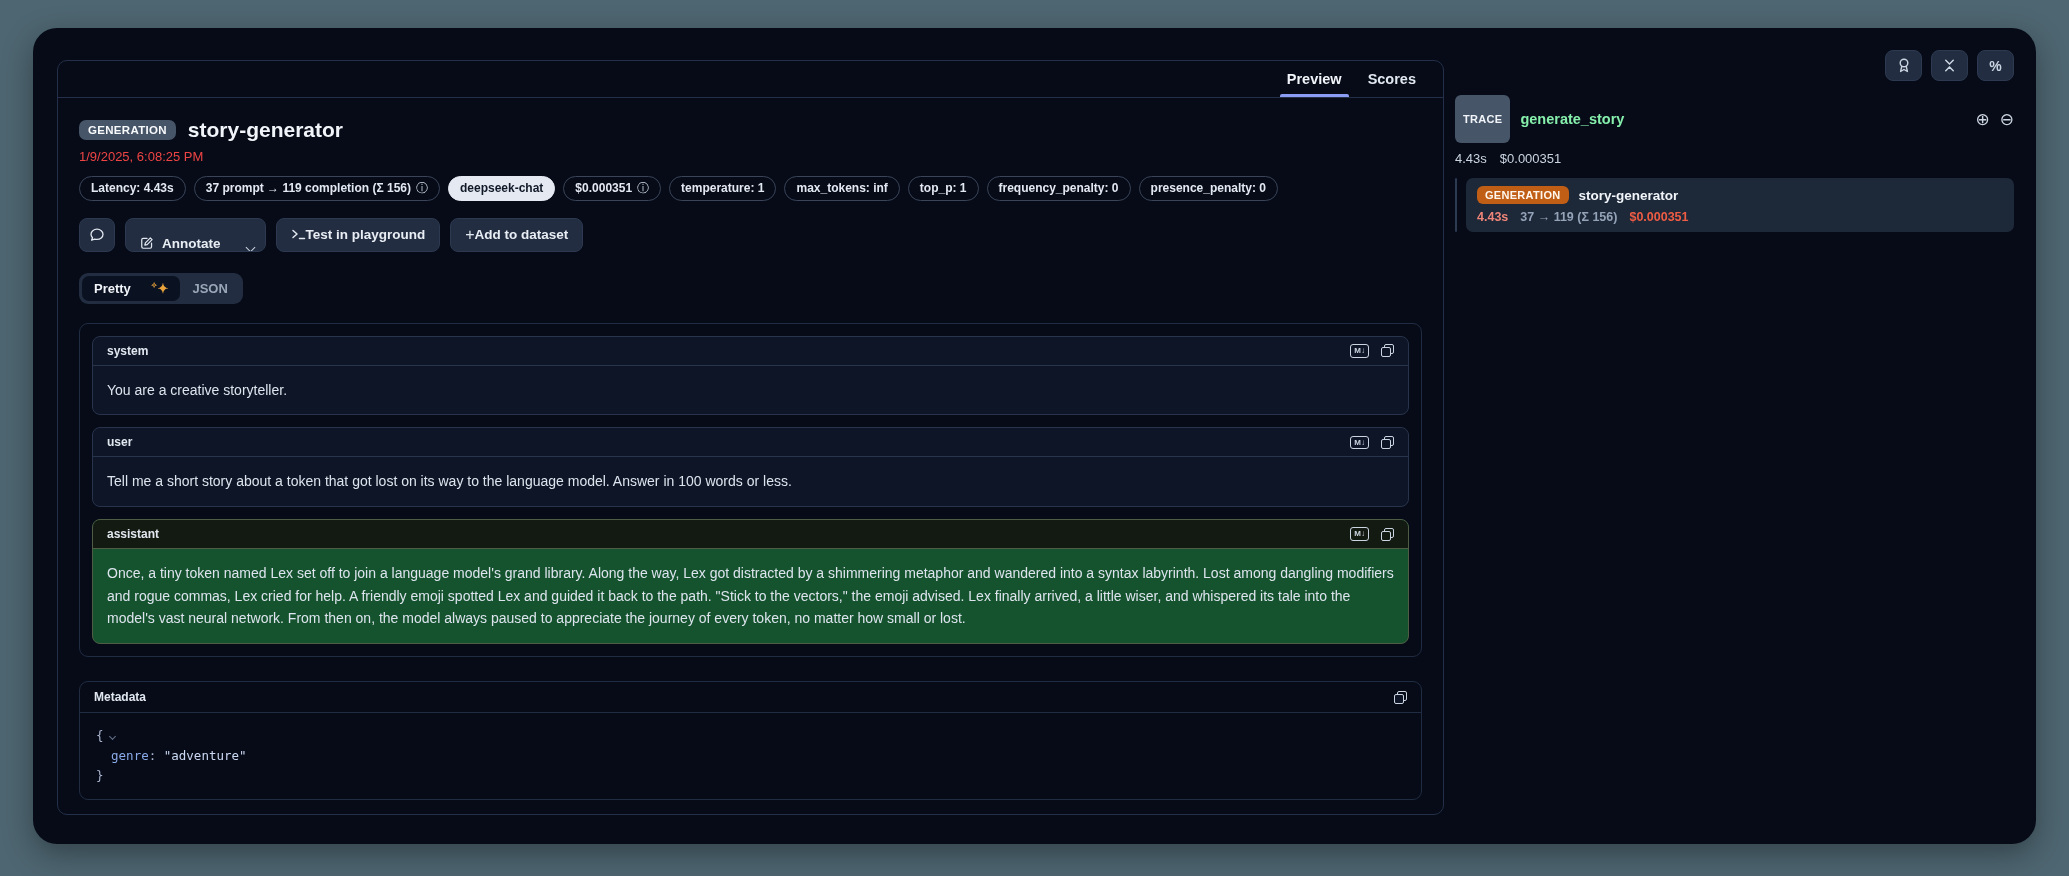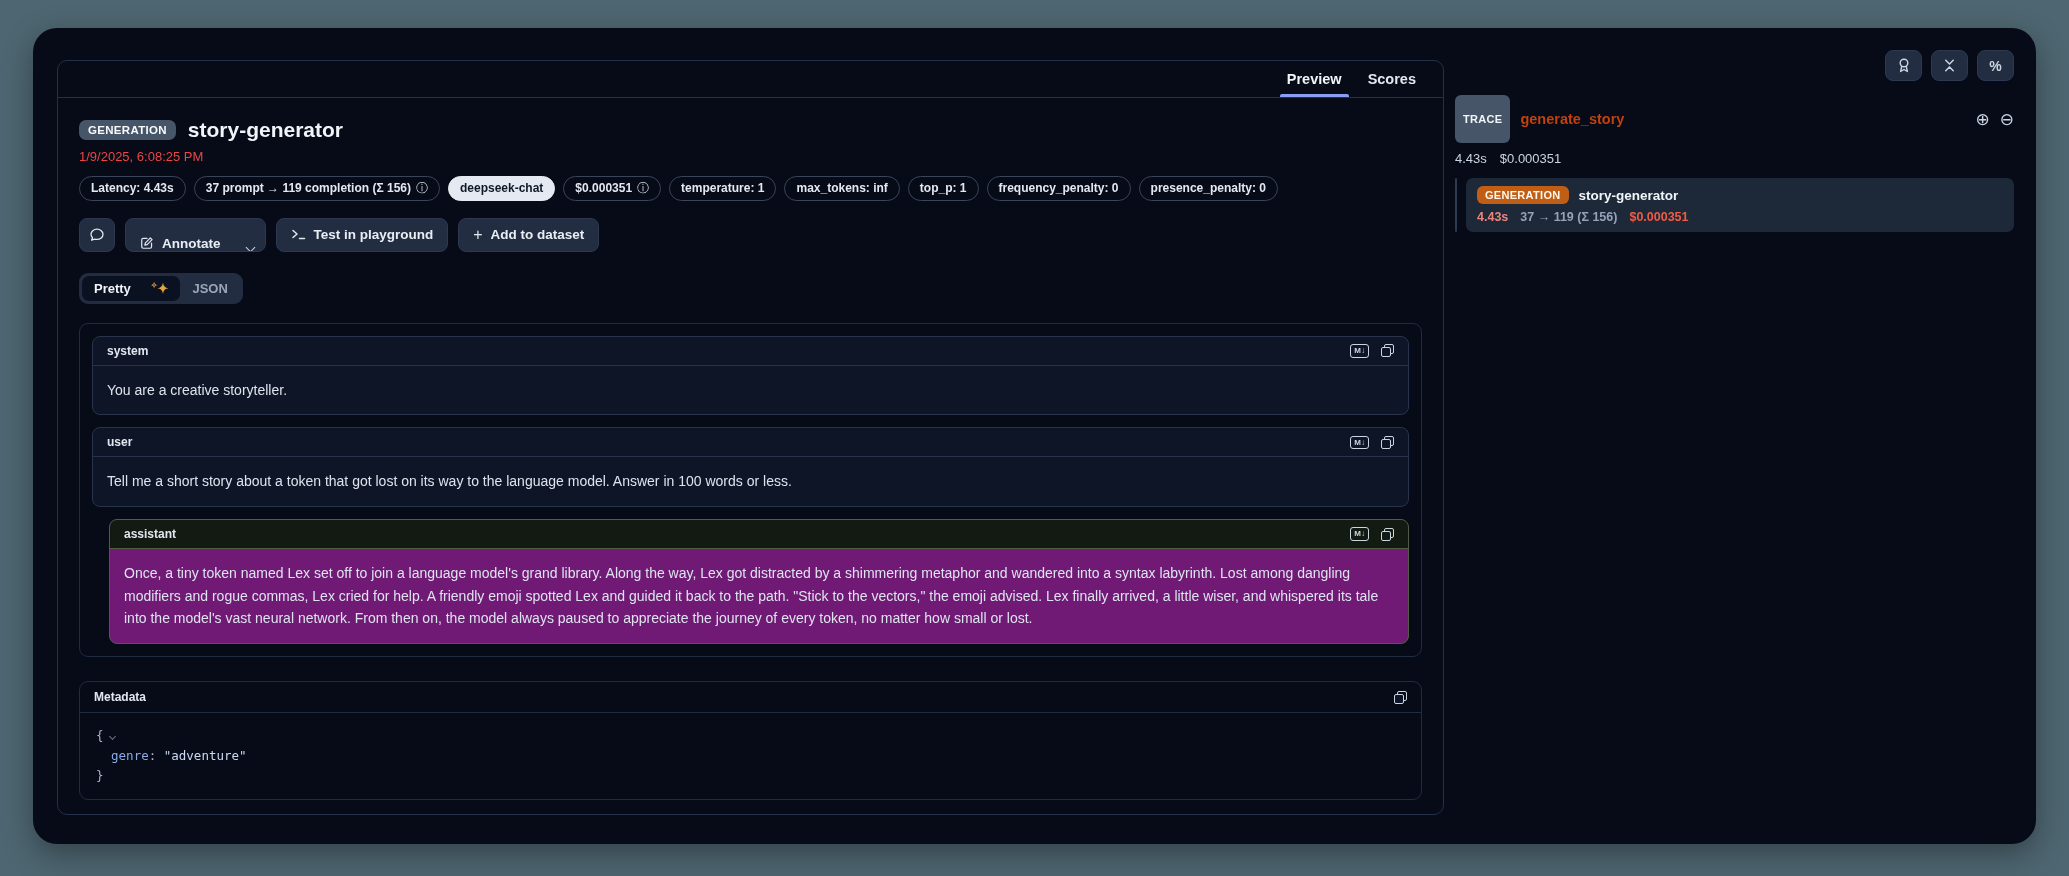--- a/index.html
+++ b/index.html
@@ -49,21 +49,21 @@
     display:inline-flex; align-items:center; gap:5px;
     border:1px solid #3a4559; border-radius:999px;
     padding:3px 11px; font-size:12px; font-weight:bold; color:#e3e9f2;
     background:transparent; line-height:1.4;
   }
   .pill.light { background:#e5eaf2; color:#111827; border-color:#e5eaf2; }
   .info-glyph { font-size:12px; color:#cbd5e1; font-weight:normal; }
 
   .btn-row { margin-top:17px; display:flex; align-items:stretch; gap:10px; height:34px; }
   .btn {
-    display:inline-flex; align-items:center; gap:8px;
+    display:inline-flex; align-items:center; 
     background:#222d41; border:1px solid #2c3950; border-radius:8px;
     color:#e9edf4; font-size:13.5px; font-weight:bold; padding:0 14px; cursor:pointer;
   }
   .btn.icon-only { width:36px; justify-content:center; padding:0; }
   .split { display:inline-flex; align-items:flex-end; background:#222d41; border:1px solid #2c3950; border-radius:8px; overflow:hidden; }
   .split .seg { display:inline-flex; align-items:center; gap:8px; padding:0 14px; color:#e9edf4; font-size:13.5px; font-weight:bold; cursor:pointer; }
   .split .divider { width:1px; background:#3b475e; }
   .split .seg.caret-seg { padding:0 11px; }
   .chev {
     display:inline-block; width:7px; height:7px;
@@ -97,21 +97,21 @@
   .copy-ic { position:relative; width:13px; height:13px; cursor:pointer; }
   .copy-ic::before {
     content:""; position:absolute; right:0; top:0; width:8px; height:8px;
     border:1.3px solid #cbd5e1; border-radius:2px;
   }
   .copy-ic::after {
     content:""; position:absolute; left:0; bottom:0; width:8px; height:8px;
     border:1.3px solid #cbd5e1; border-radius:2px; background:#0d1526;
   }
   .msg-body { padding:13px 14px; font-size:14px; color:#dde4ee; line-height:1.62; }
-  .msg.assistant { background:#701a75; border-color:#4f5d45;margin-left:17px; }
+  .msg.assistant { background:#14532d; border-color:#4f5d45; }
   .msg.assistant .msg-head { border-bottom-color:#4f5d45; background:#131a12; }
   .msg.assistant::after { background:#0d130d; }
   .msg.assistant .copy-ic::after { background:#131a12; }
 
   .meta-wrap { margin-top:24px; border:1px solid #202c42; border-radius:9px; overflow:hidden; }
   .meta-head {
     display:flex; align-items:center; justify-content:space-between;
     padding:8px 14px; border-bottom:1px solid #202c42;
   }
   .meta-title { font-size:12px; font-weight:bold; color:#e2e8f0; }
@@ -132,21 +132,21 @@
   .sq-btn {
     width:37px; height:31px; background:#222d41; border:1px solid #2c3950; border-radius:8px;
     display:flex; align-items:center; justify-content:center; color:#cbd5e1; cursor:pointer;
     font-size:14px; font-weight:bold;
   }
   .trace-row { margin-top:14px; display:flex; align-items:center; }
   .trace-badge {
     background:#475569; color:#f1f5f9; font-size:11px; font-weight:bold;
     padding:18px 8px; border-radius:6px; letter-spacing:.3px;
   }
-  .trace-name { margin-left:10px; font-size:14.5px; font-weight:bold; color:#c2410c; }
+  .trace-name { margin-left:10px; font-size:14.5px; font-weight:bold; color:#86efac; }
   .trace-zoom { margin-left:auto; display:flex; gap:10px; font-size:17px; color:#cbd5e1; }
   .trace-zoom span { cursor:pointer; line-height:1; }
   .trace-metrics { margin-top:8px; font-size:13px; color:#cbd5e1; display:flex; gap:13px; }
   .tree { margin-top:12px; display:flex; }
   .tree-line { width:2px; background:#2c3a52; border-radius:2px; margin-right:9px; }
   .node-card {
     flex:1; background:#1d2839; border-radius:7px; padding:8px 11px; cursor:pointer;
   }
   .node-top { display:flex; align-items:center; gap:10px; }
   .gen-badge {

